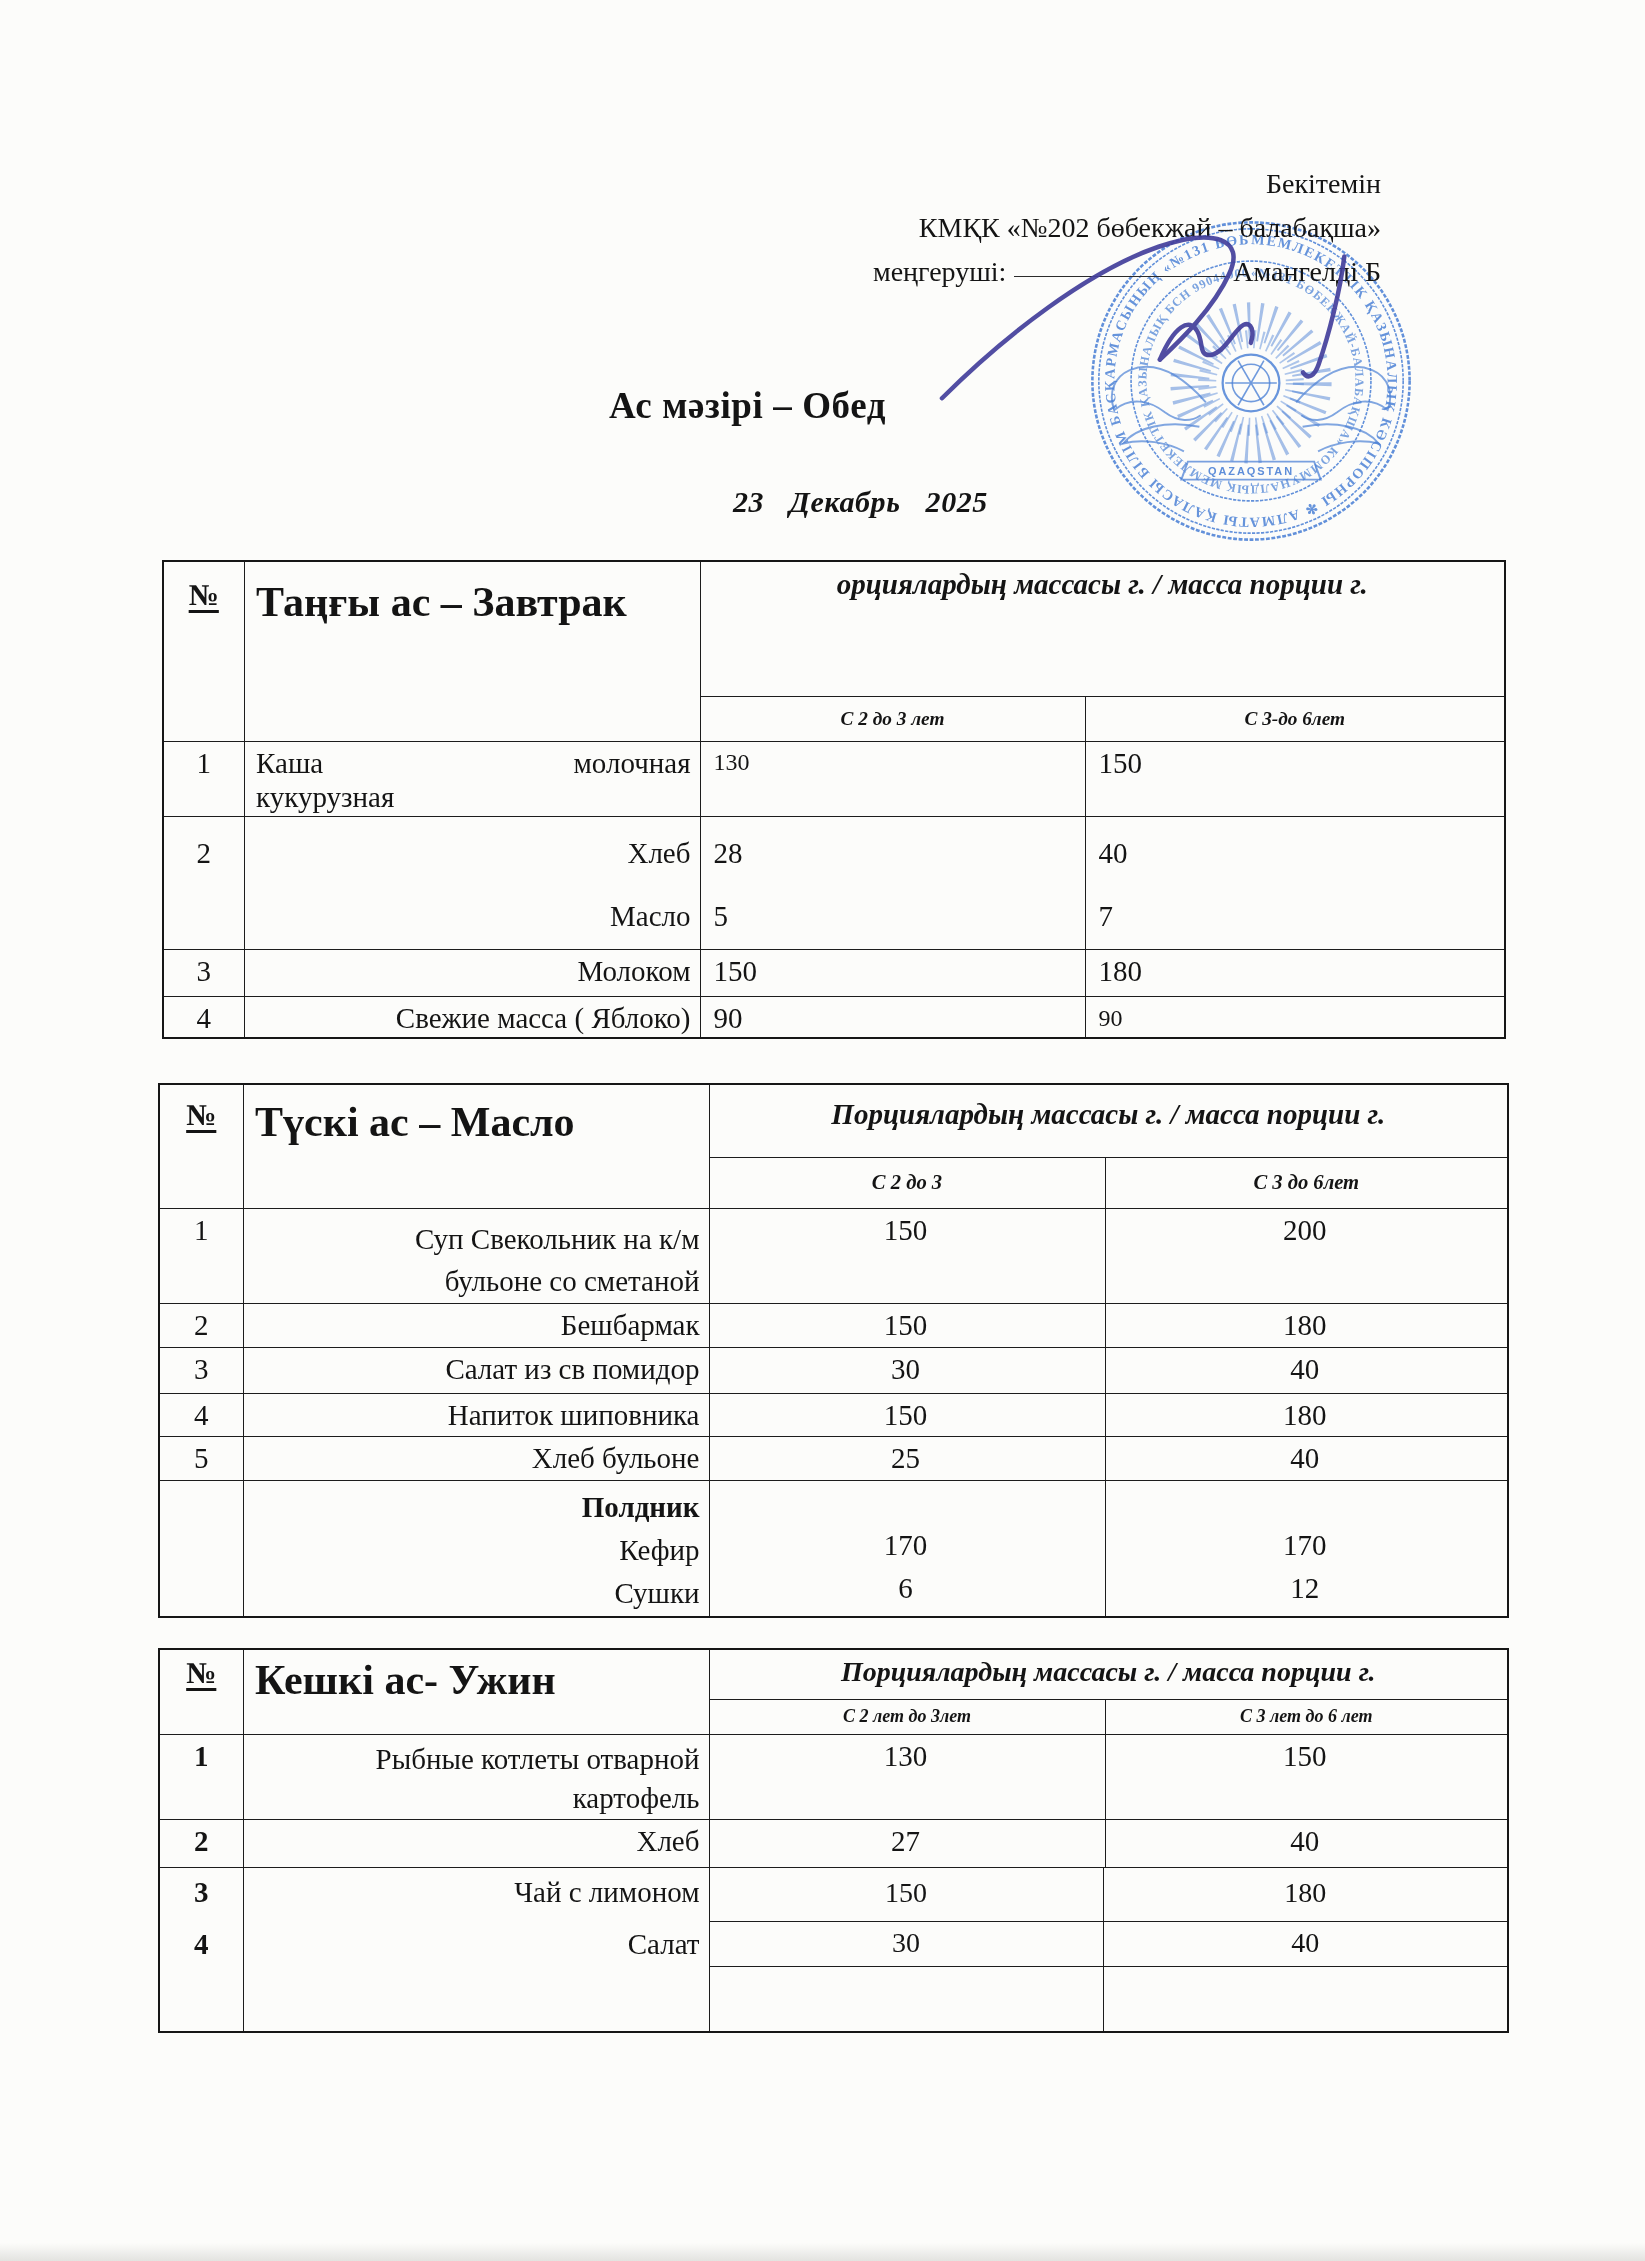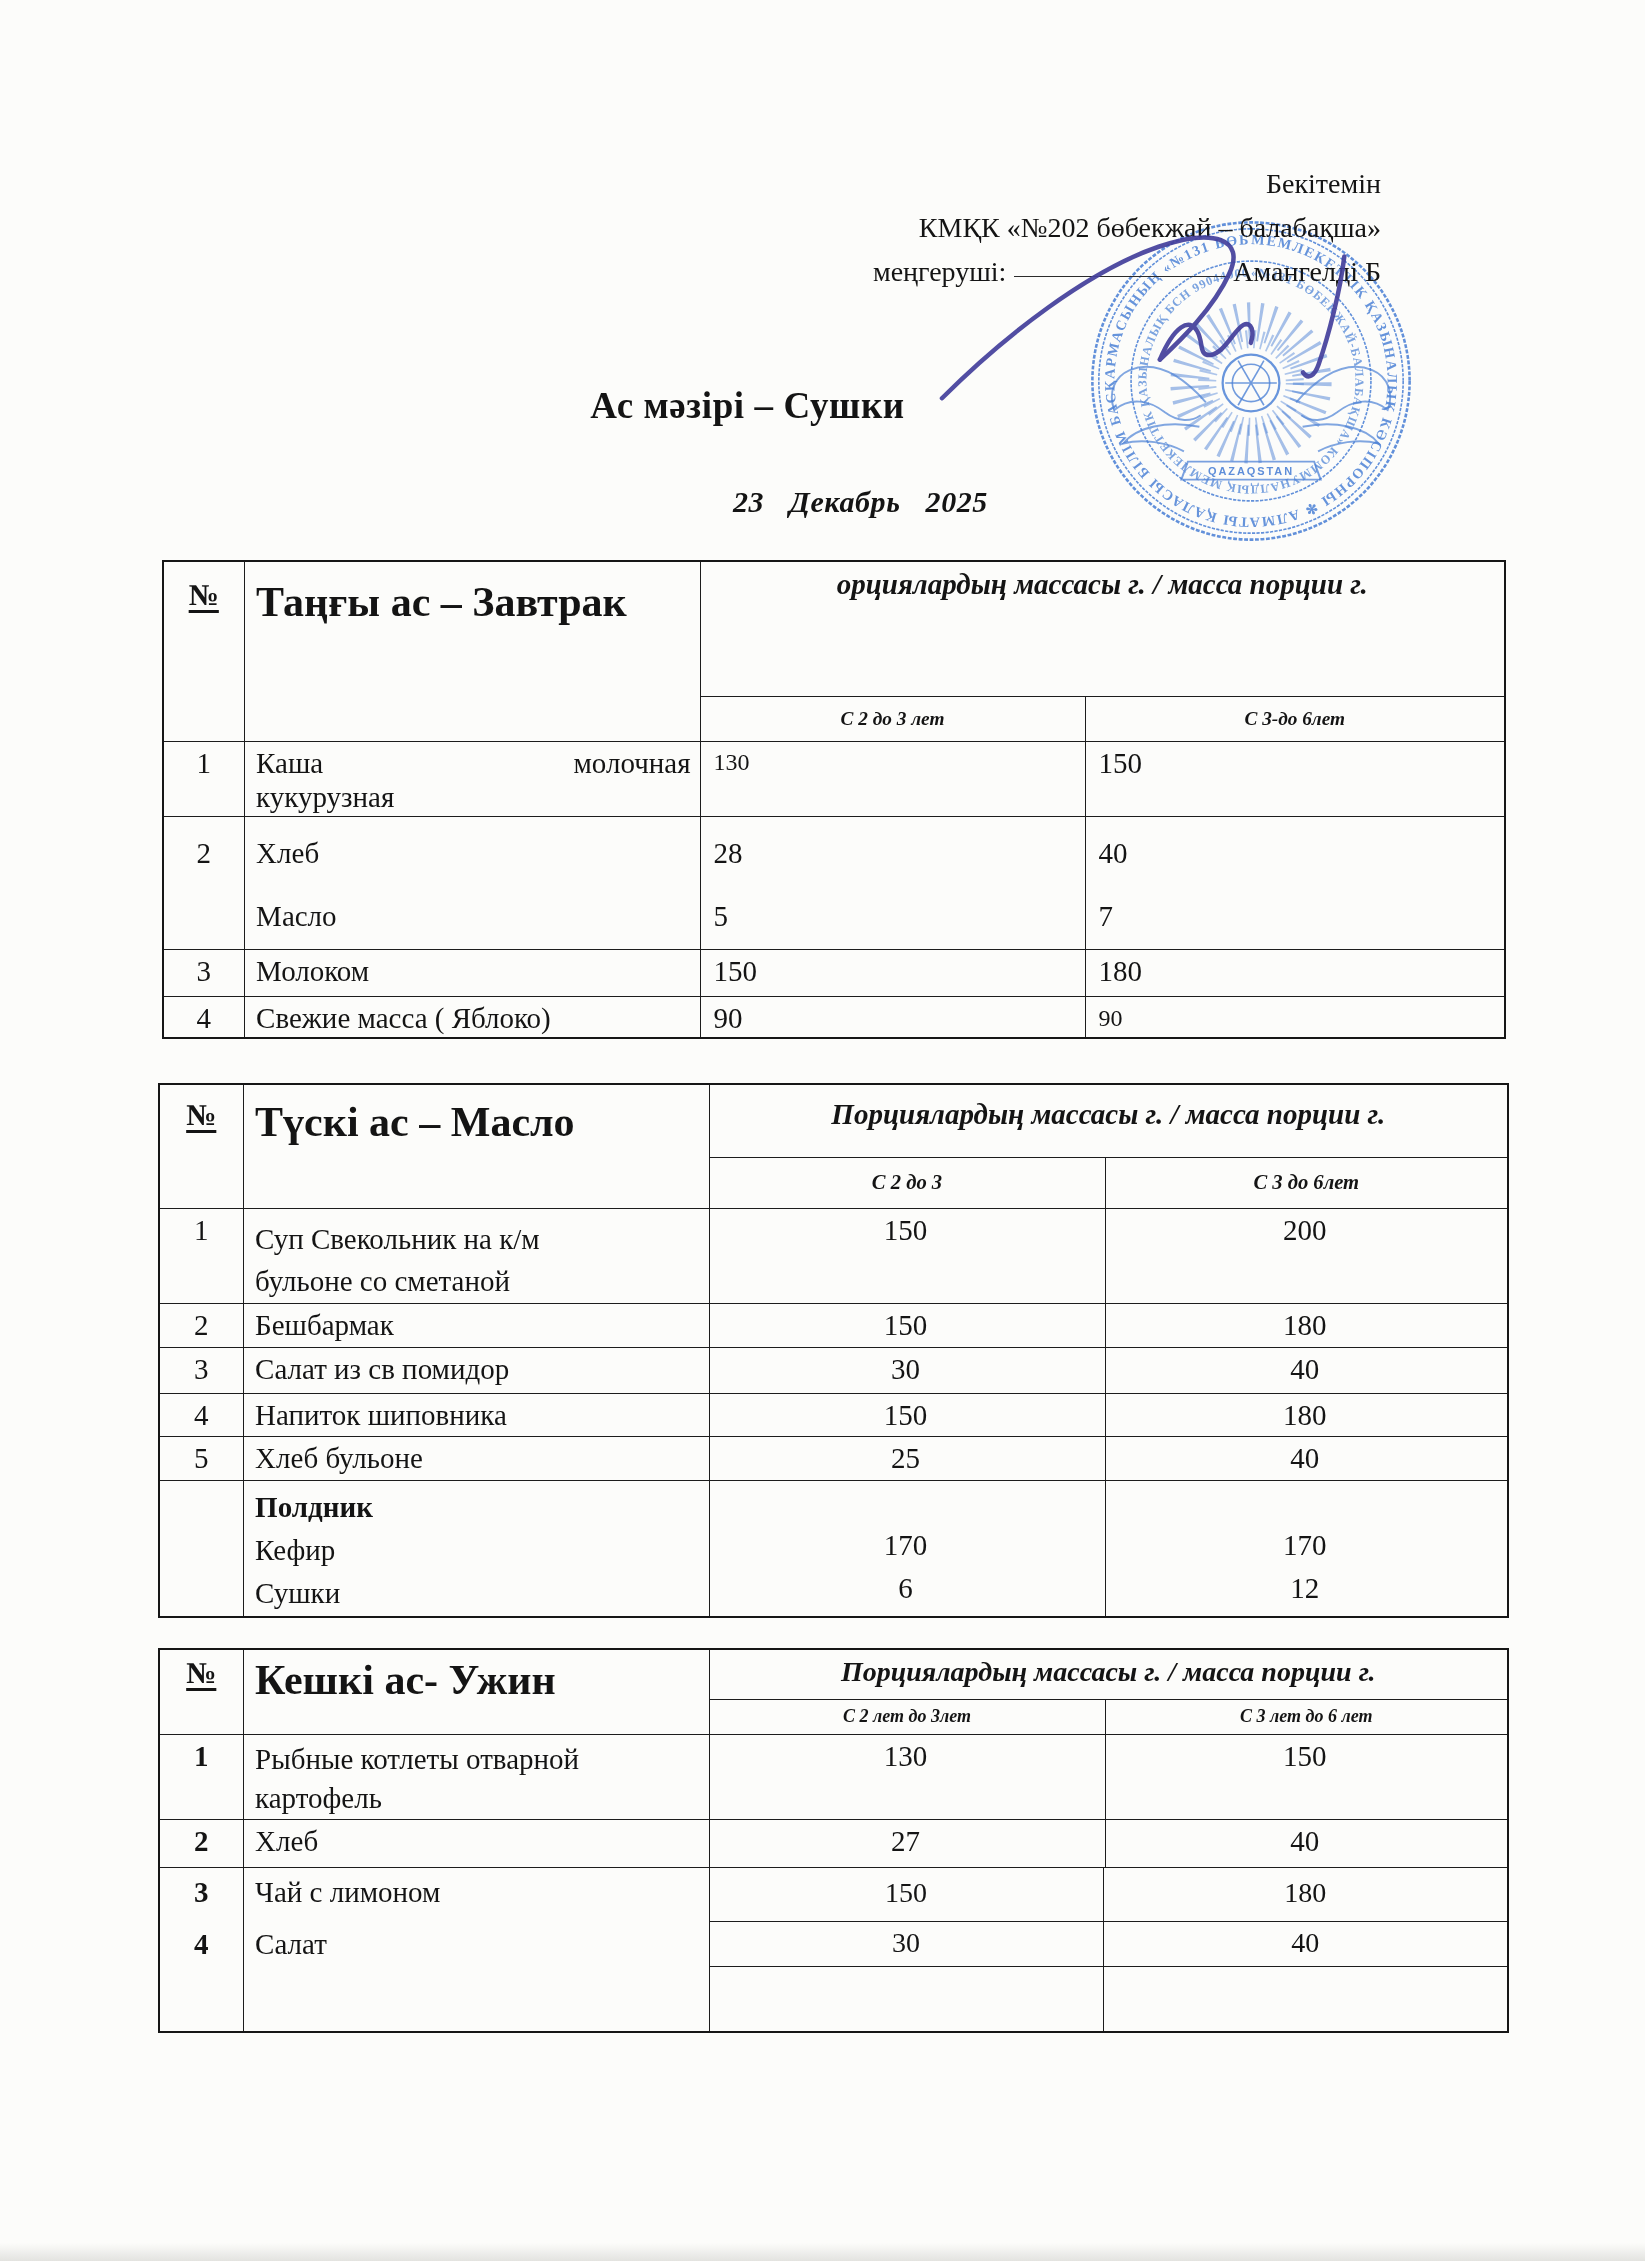--- a/index.html
+++ b/index.html
@@ -39,21 +39,21 @@
   table.menu{
     position:absolute;z-index:2;
     border-collapse:collapse;table-layout:fixed;
     background:transparent;
   }
   .menu th,.menu td{border:1.9px solid #1c1c1c;box-sizing:border-box;}
   table.menu{border:2.6px solid #161616;}
   .menu th{vertical-align:top;font-weight:bold;}
   .menu td{font-size:29px;vertical-align:top;padding-top:5.2px;}
   .menu .no{text-align:center;padding-left:2.6px;padding-right:2.6px;}
-  .menu .dish{padding-left:11.6px;padding-right:9px;text-align:left;}
+  .menu .dish{padding-left:11.6px;padding-right:9px;text-align:right;}
   .menu .val{padding-right:3.9px;}
   .ml{white-space:pre-line;}
   .h-main .no{padding-top:15.5px;font-size:30px;text-align:center;}
   .no-mark{text-decoration:underline;text-underline-offset:4.5px;}
   .h-main .dish{font-size:42px;padding-top:15.5px;text-align:left;}
   .h-main .mass{font-size:29px;font-style:italic;padding-top:6px;text-align:center;padding-left:13px;padding-right:13px;}
   .h-sub th{font-size:19.3px;font-style:italic;text-align:center;vertical-align:middle;padding:2.6px;}
   
   #t0{left:162px;top:560px;width:1342px;}
   #t0 .h-main{height:135px;}
@@ -158,21 +158,21 @@
       <path d="M 686 168 C 680 220 662 290 646 336 C 640 353 630 360 622 348"></path>
     </g>
   </svg>
 
   <div class="approval">
     <div>Бекітемін</div>
     <div>КМҚК «№202 бөбекжай – балабақша»</div>
     <div><span>меңгеруші:</span><span class="sig-underline"></span><span>Амангелді Б</span></div>
   </div>
 
-  <div class="doc-title">Ас мәзірі – Сушки</div>
+  <div class="doc-title">Ас мәзірі – Обед</div>
   <div class="doc-date">23 Декабрь 2025</div>
 
   <table class="menu" id="t0">
     <colgroup>
         <col style="width:81px">
         <col style="width:456px">
         <col style="width:385px">
         <col style="width:420px">
       </colgroup>
     <thead>

